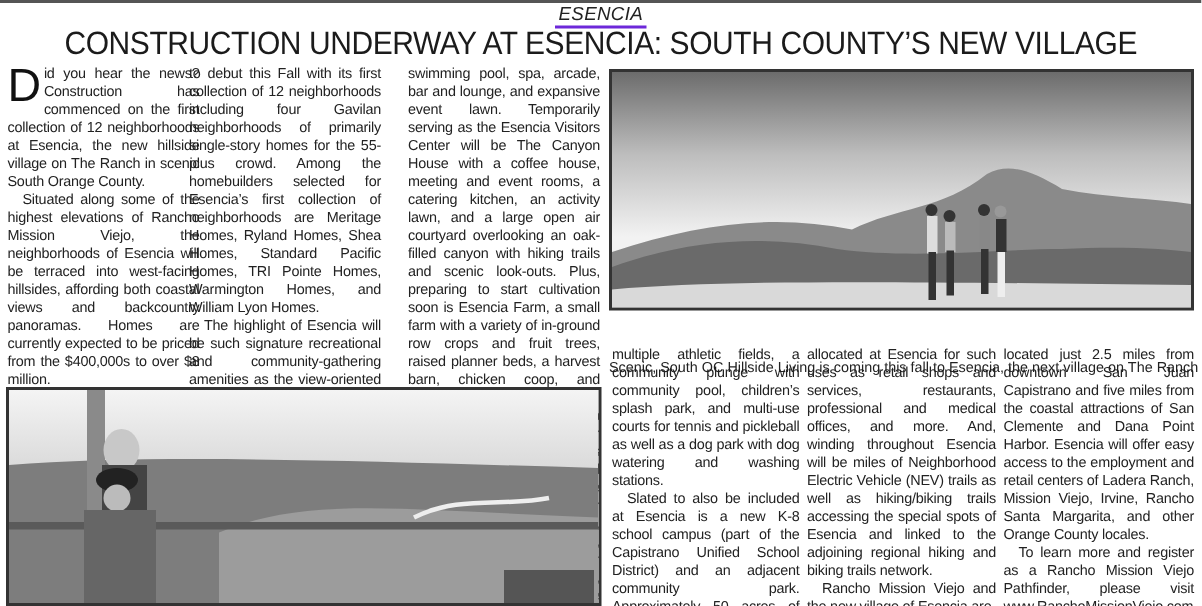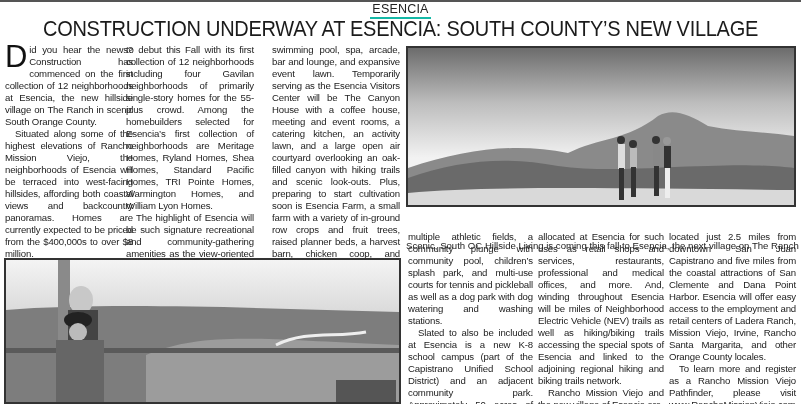--- a/index.html
+++ b/index.html
@@ -1,21 +1,21 @@
 <!DOCTYPE html>
 <html><head>
 <meta charset="utf-8">
 <style>
   html, body { margin:0; padding:0; background:#fff; }
   body { width:801px; height:404px; overflow:hidden; position:relative;
          font-family:"Liberation Sans", "DejaVu Sans", sans-serif; color:#1a1a1a; }
   .topline { position:absolute; left:0; top:0; width:801px; height:2px; background:#555; }
   .section { position:absolute; left:0; top:2px; width:801px; text-align:center;
              font-size:12.5px; letter-spacing:0.2px; color:#222; }
-  .section span { display:inline-block; border-bottom:2px solid #14b8a6; padding:0 2px 1px; }
+  .section span { display:inline-block; border-bottom:2px solid #6d28d9; padding:0 2px 1px;font-style:italic; }
   .headline { position:absolute; left:0; top:17px; width:801px; text-align:center;
               font-size:21.5px; letter-spacing:-0.3px; color:#1b1b1b; white-space:nowrap;
               font-family:"Liberation Sans Narrow","Liberation Sans", sans-serif; transform:scaleX(0.93); }
   .col { position:absolute; font-size:9.6px; line-height:12px; text-align:justify; color:#222;
          letter-spacing:-0.15px; }
   .col p { margin:0; text-indent:10px; }
   .col p.first { text-indent:0; }
   .dropcap { float:left; font-size:31px; line-height:24px; margin:1px 2px 0 0; color:#111; }
   .photo { position:absolute; border:2px solid #333; box-sizing:border-box; overflow:hidden; }
   .caption { position:absolute; font-size:9.6px; line-height:12px; color:#222; white-space:nowrap; }

